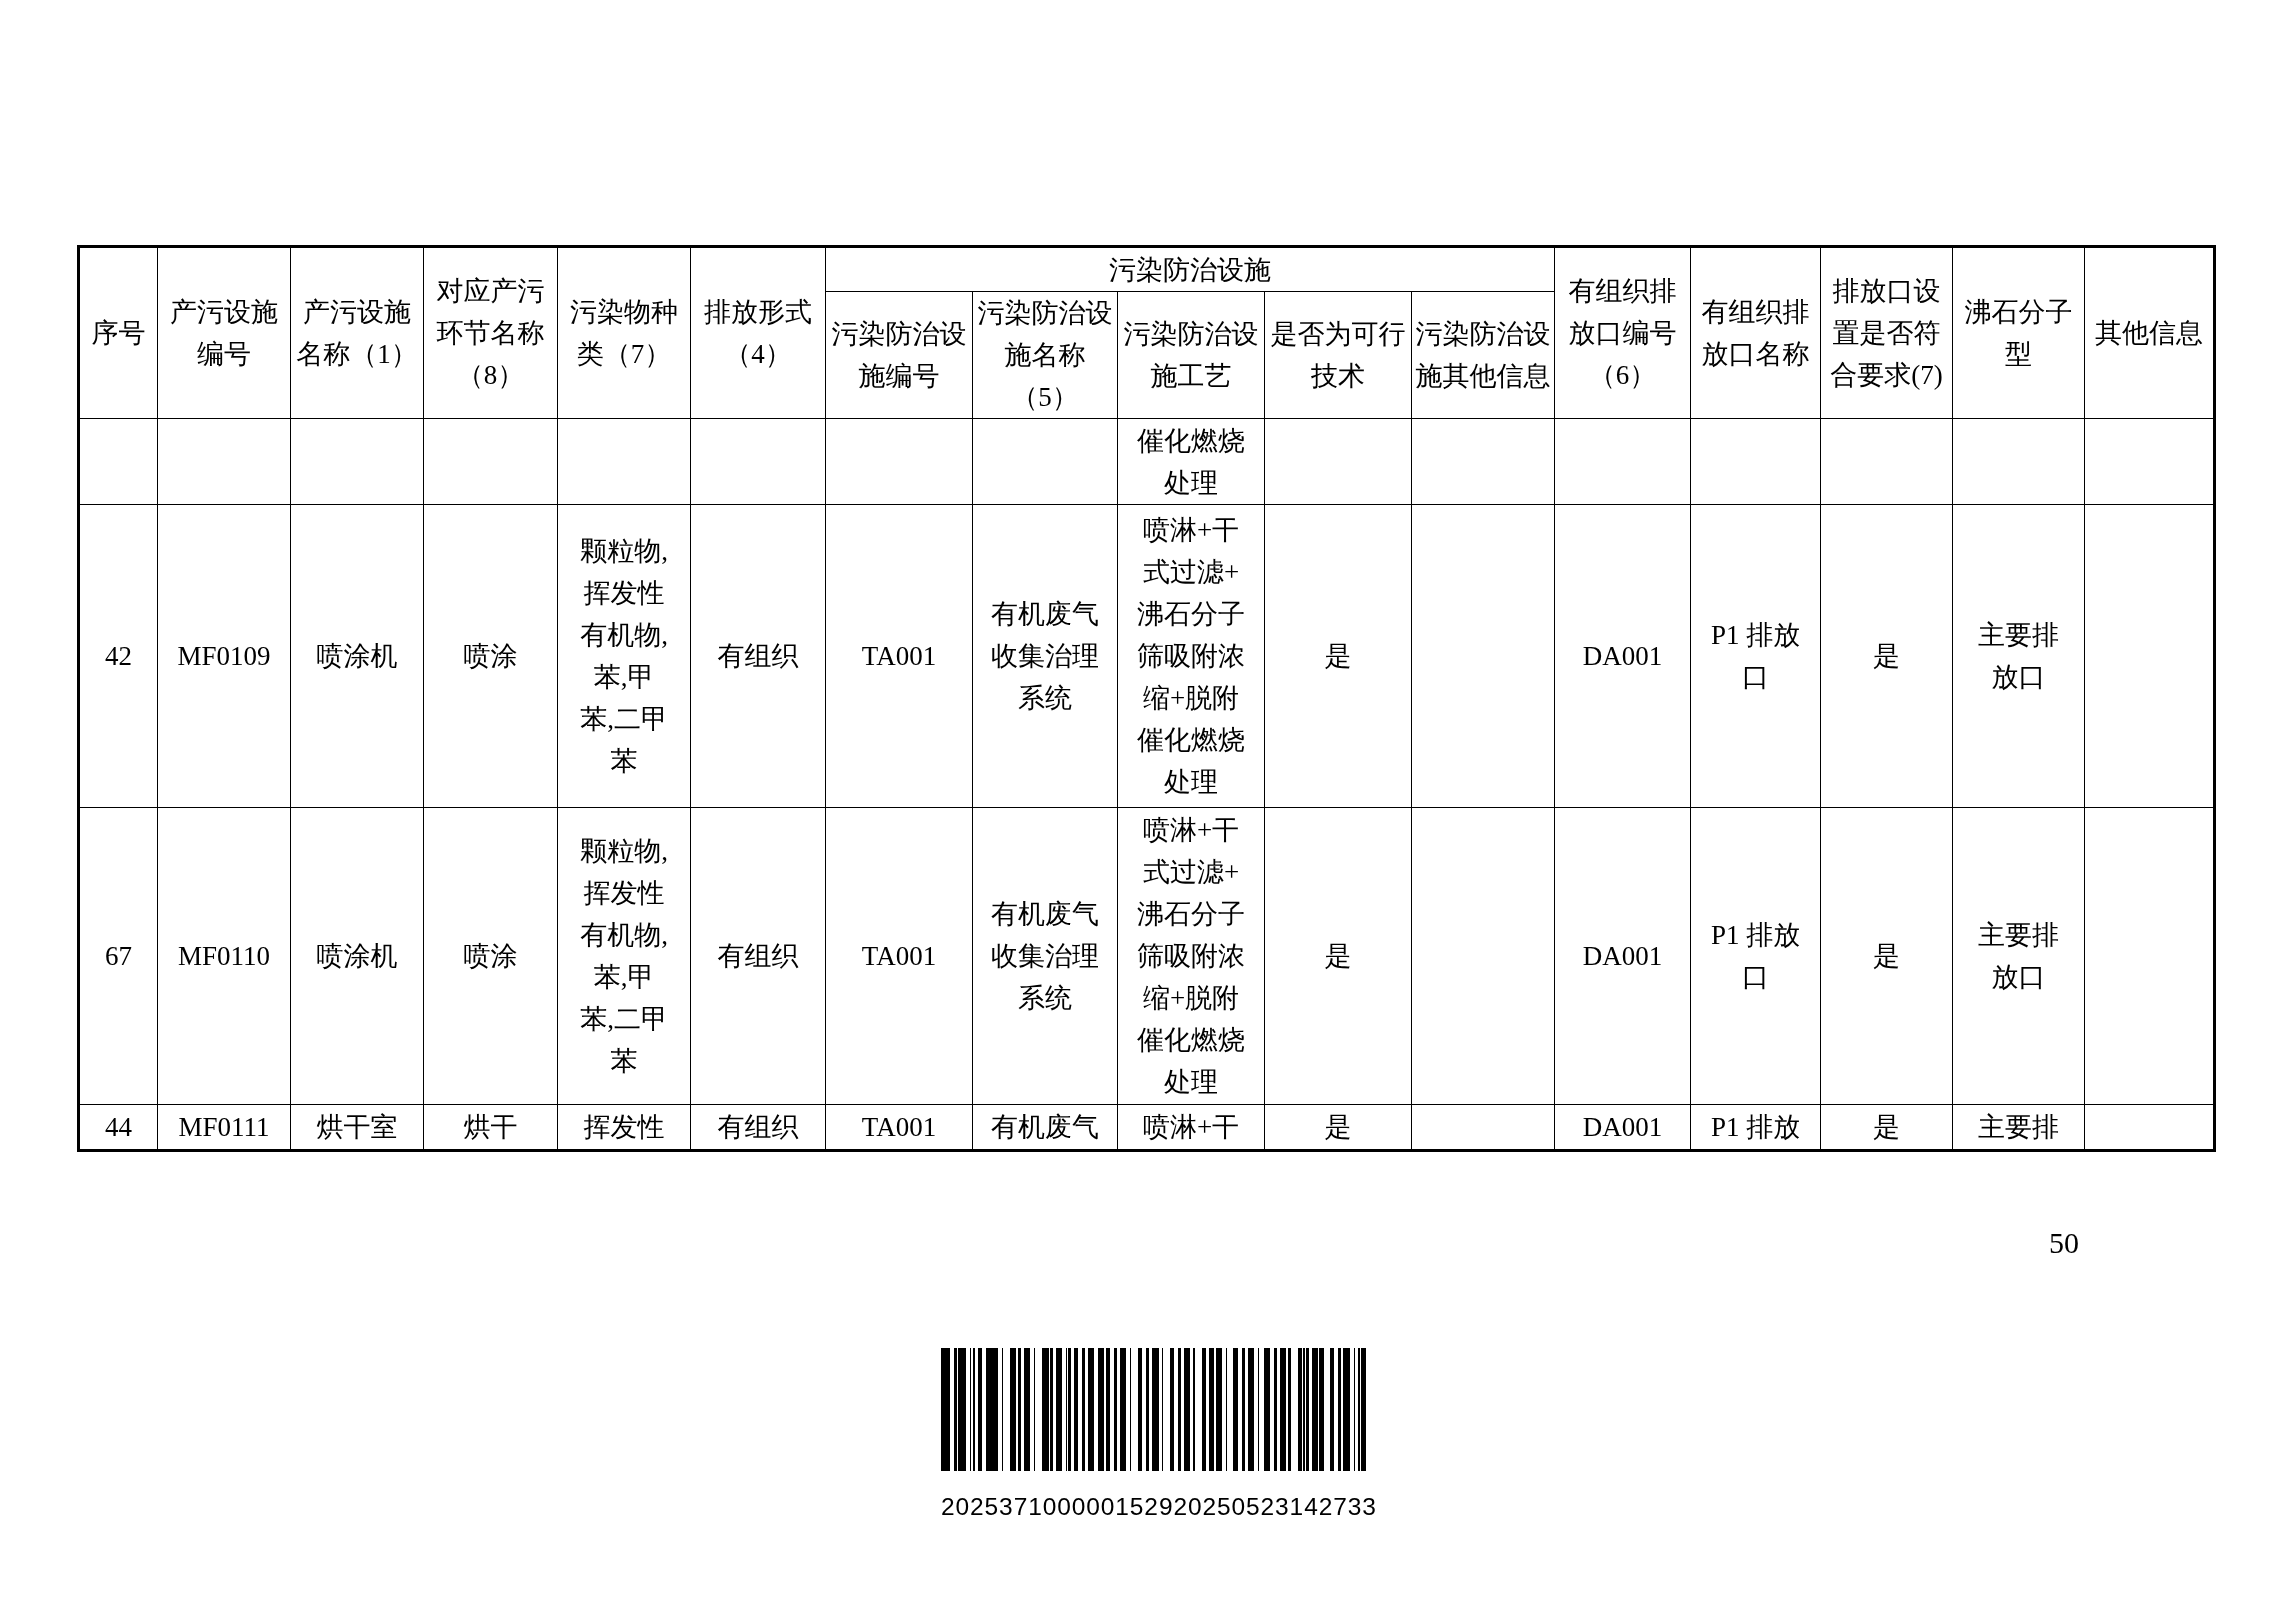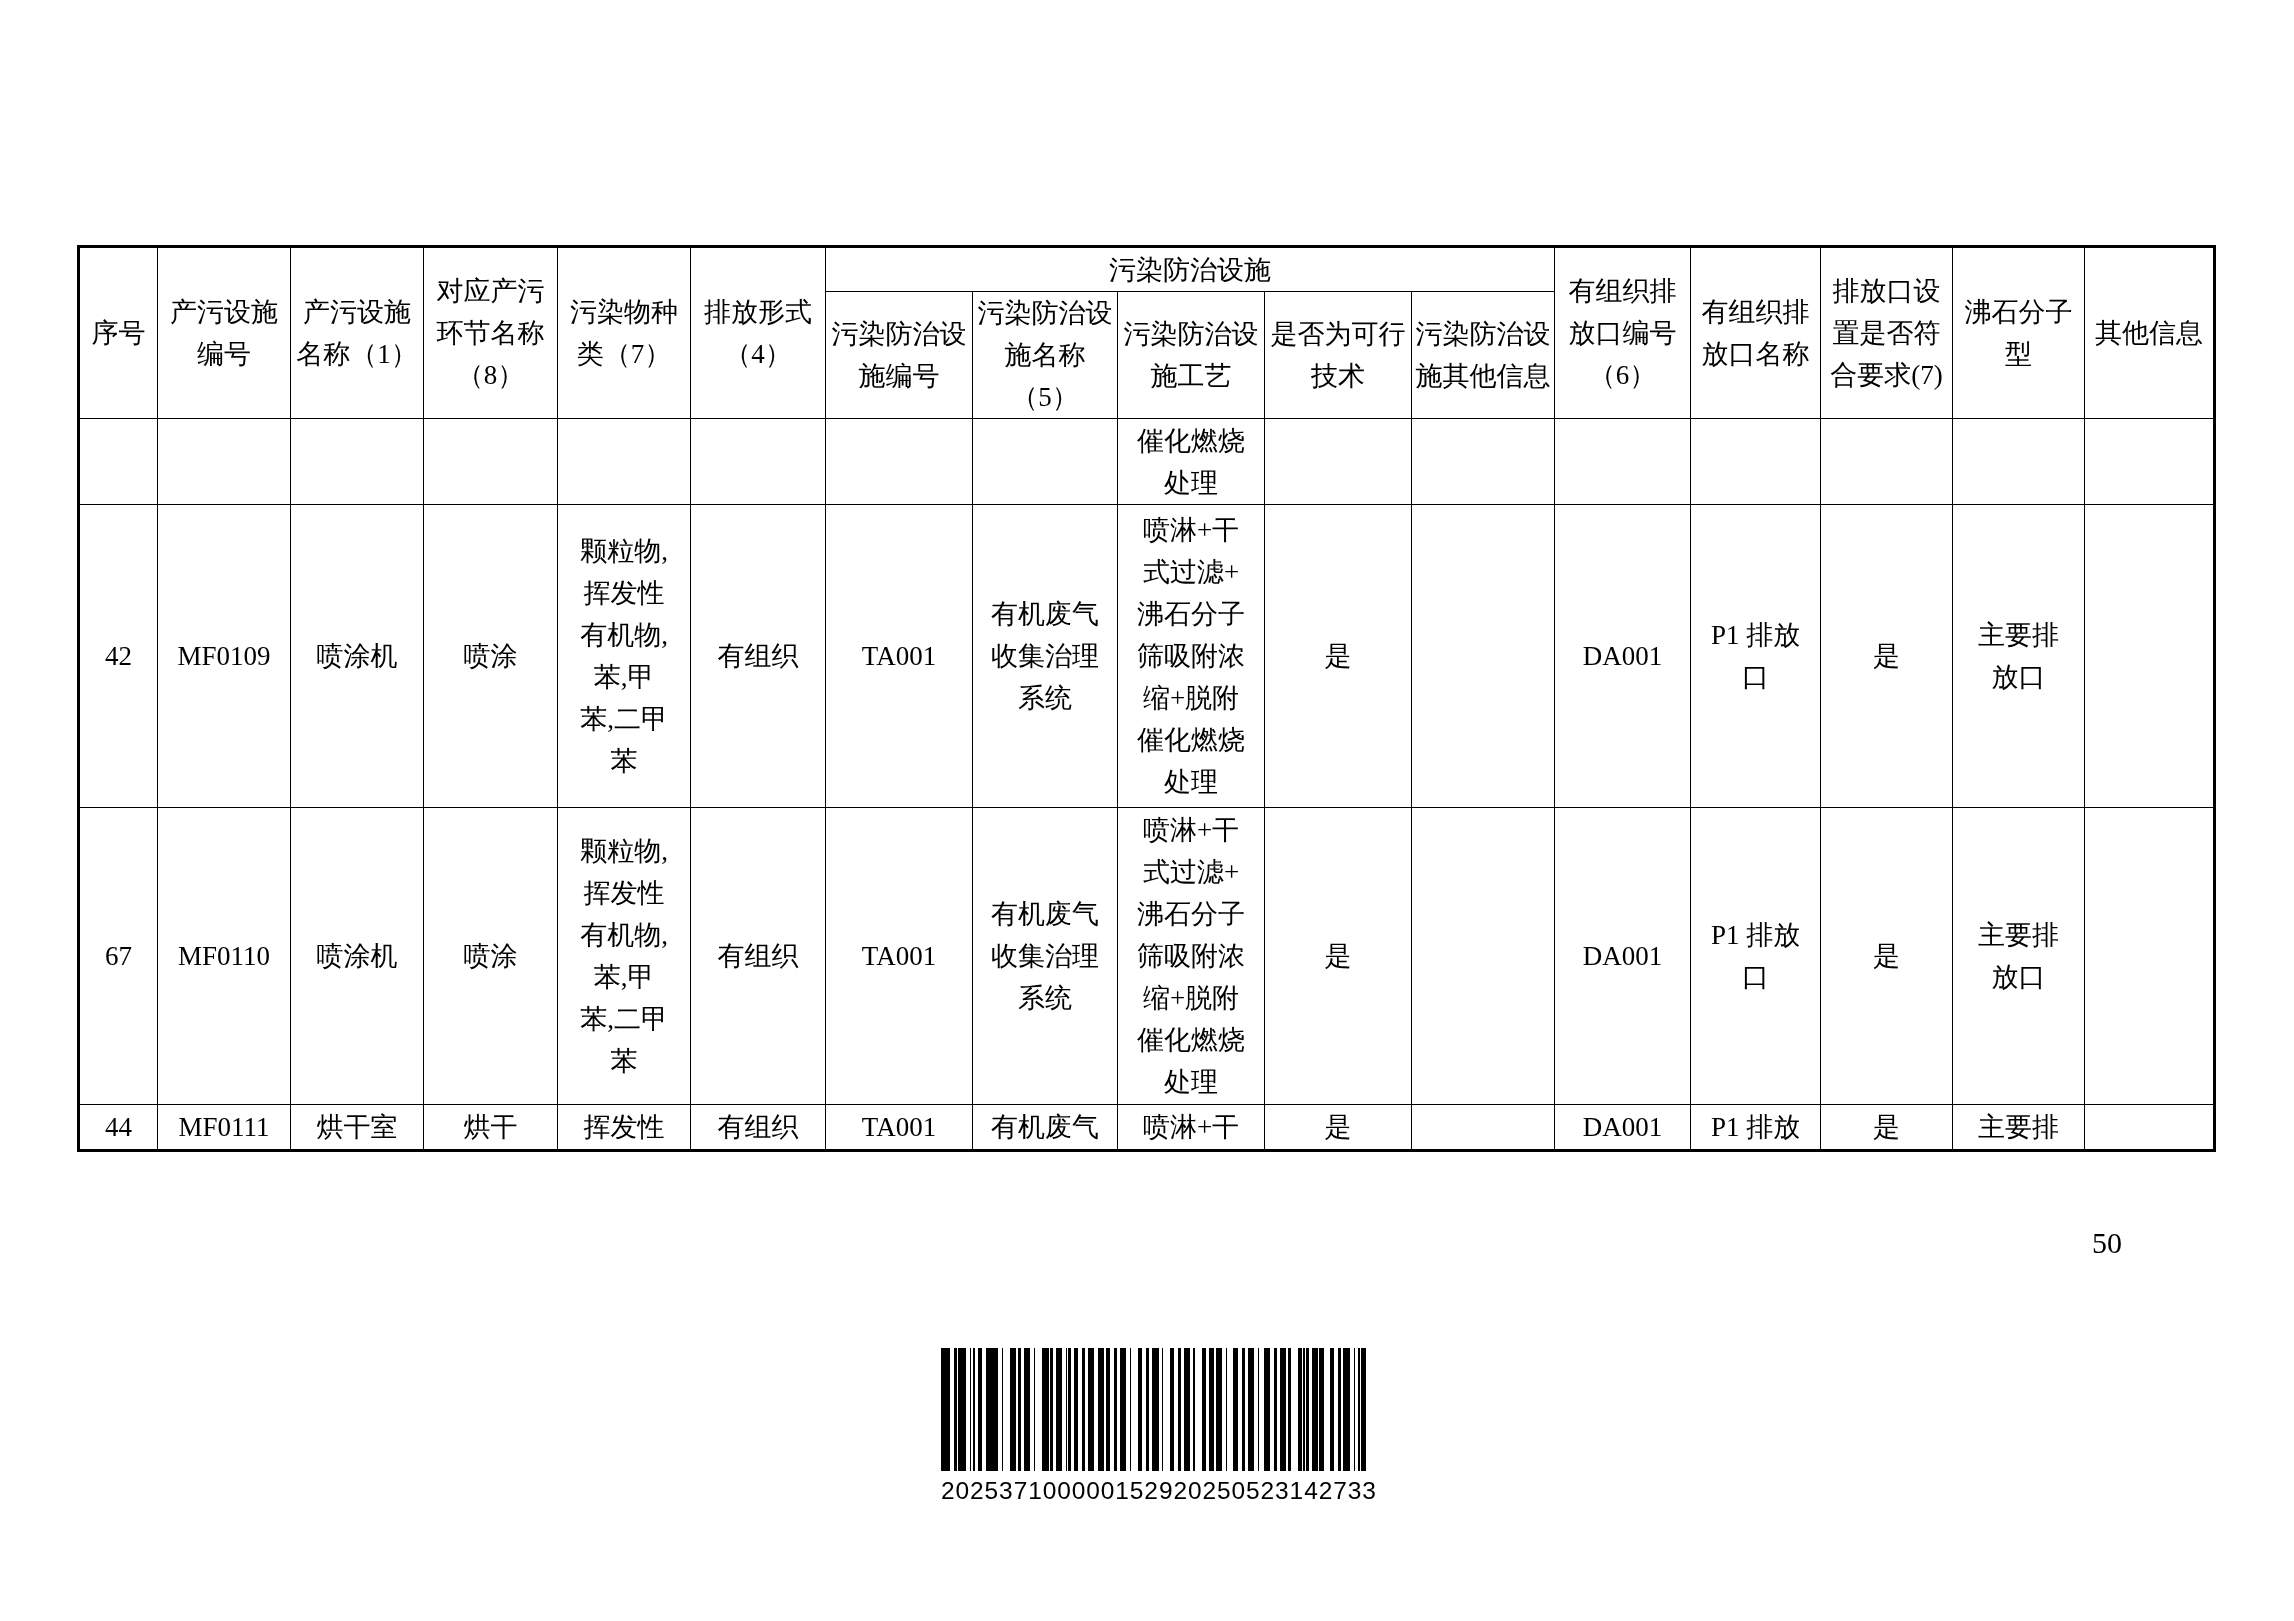--- a/index.html
+++ b/index.html
@@ -32,39 +32,39 @@
   }
   .permit tbody td{
     border-top-width:1.8px;
     border-bottom-width:1.8px;
   }
   .page-number{
     position:absolute;
     left:2049px;top:1226px;
     width:73px;
     font-size:30px;
-    text-align:right;
+    text-align:left;
   }
   .barcode-wrap{
     position:absolute;
     left:941px;top:1348px;
     width:415px;
     text-align:center;
   }
   .barcode-bars{
     width:415px;height:123px;
     background-color:#fff;
     background-image:
       repeating-linear-gradient(90deg,#000 0 3.6px,transparent 3.6px 8.2px,#000 8.2px 11px,transparent 11px 14.5px,#000 14.5px 20px,transparent 20px 23.6px,#000 23.6px 25.5px,transparent 25.5px 32px),
       repeating-linear-gradient(90deg,transparent 0 11.8px,#000 11.8px 14.5px,transparent 14.5px 27px,#000 27px 29px,transparent 29px 43px,#000 43px 48px,transparent 48px 55px);
     border-left:5.5px solid #000;
     border-right:5.5px solid #000;
   }
   .barcode-number{
-    margin-top:6px;
+    margin-top:22px;
     font-family:"Liberation Sans","DejaVu Sans",sans-serif;
     font-size:24.5px;
     letter-spacing:0.9px;
     white-space:nowrap;
   }
 </style>
 </head>
 <body>
 
 <div class="page">

